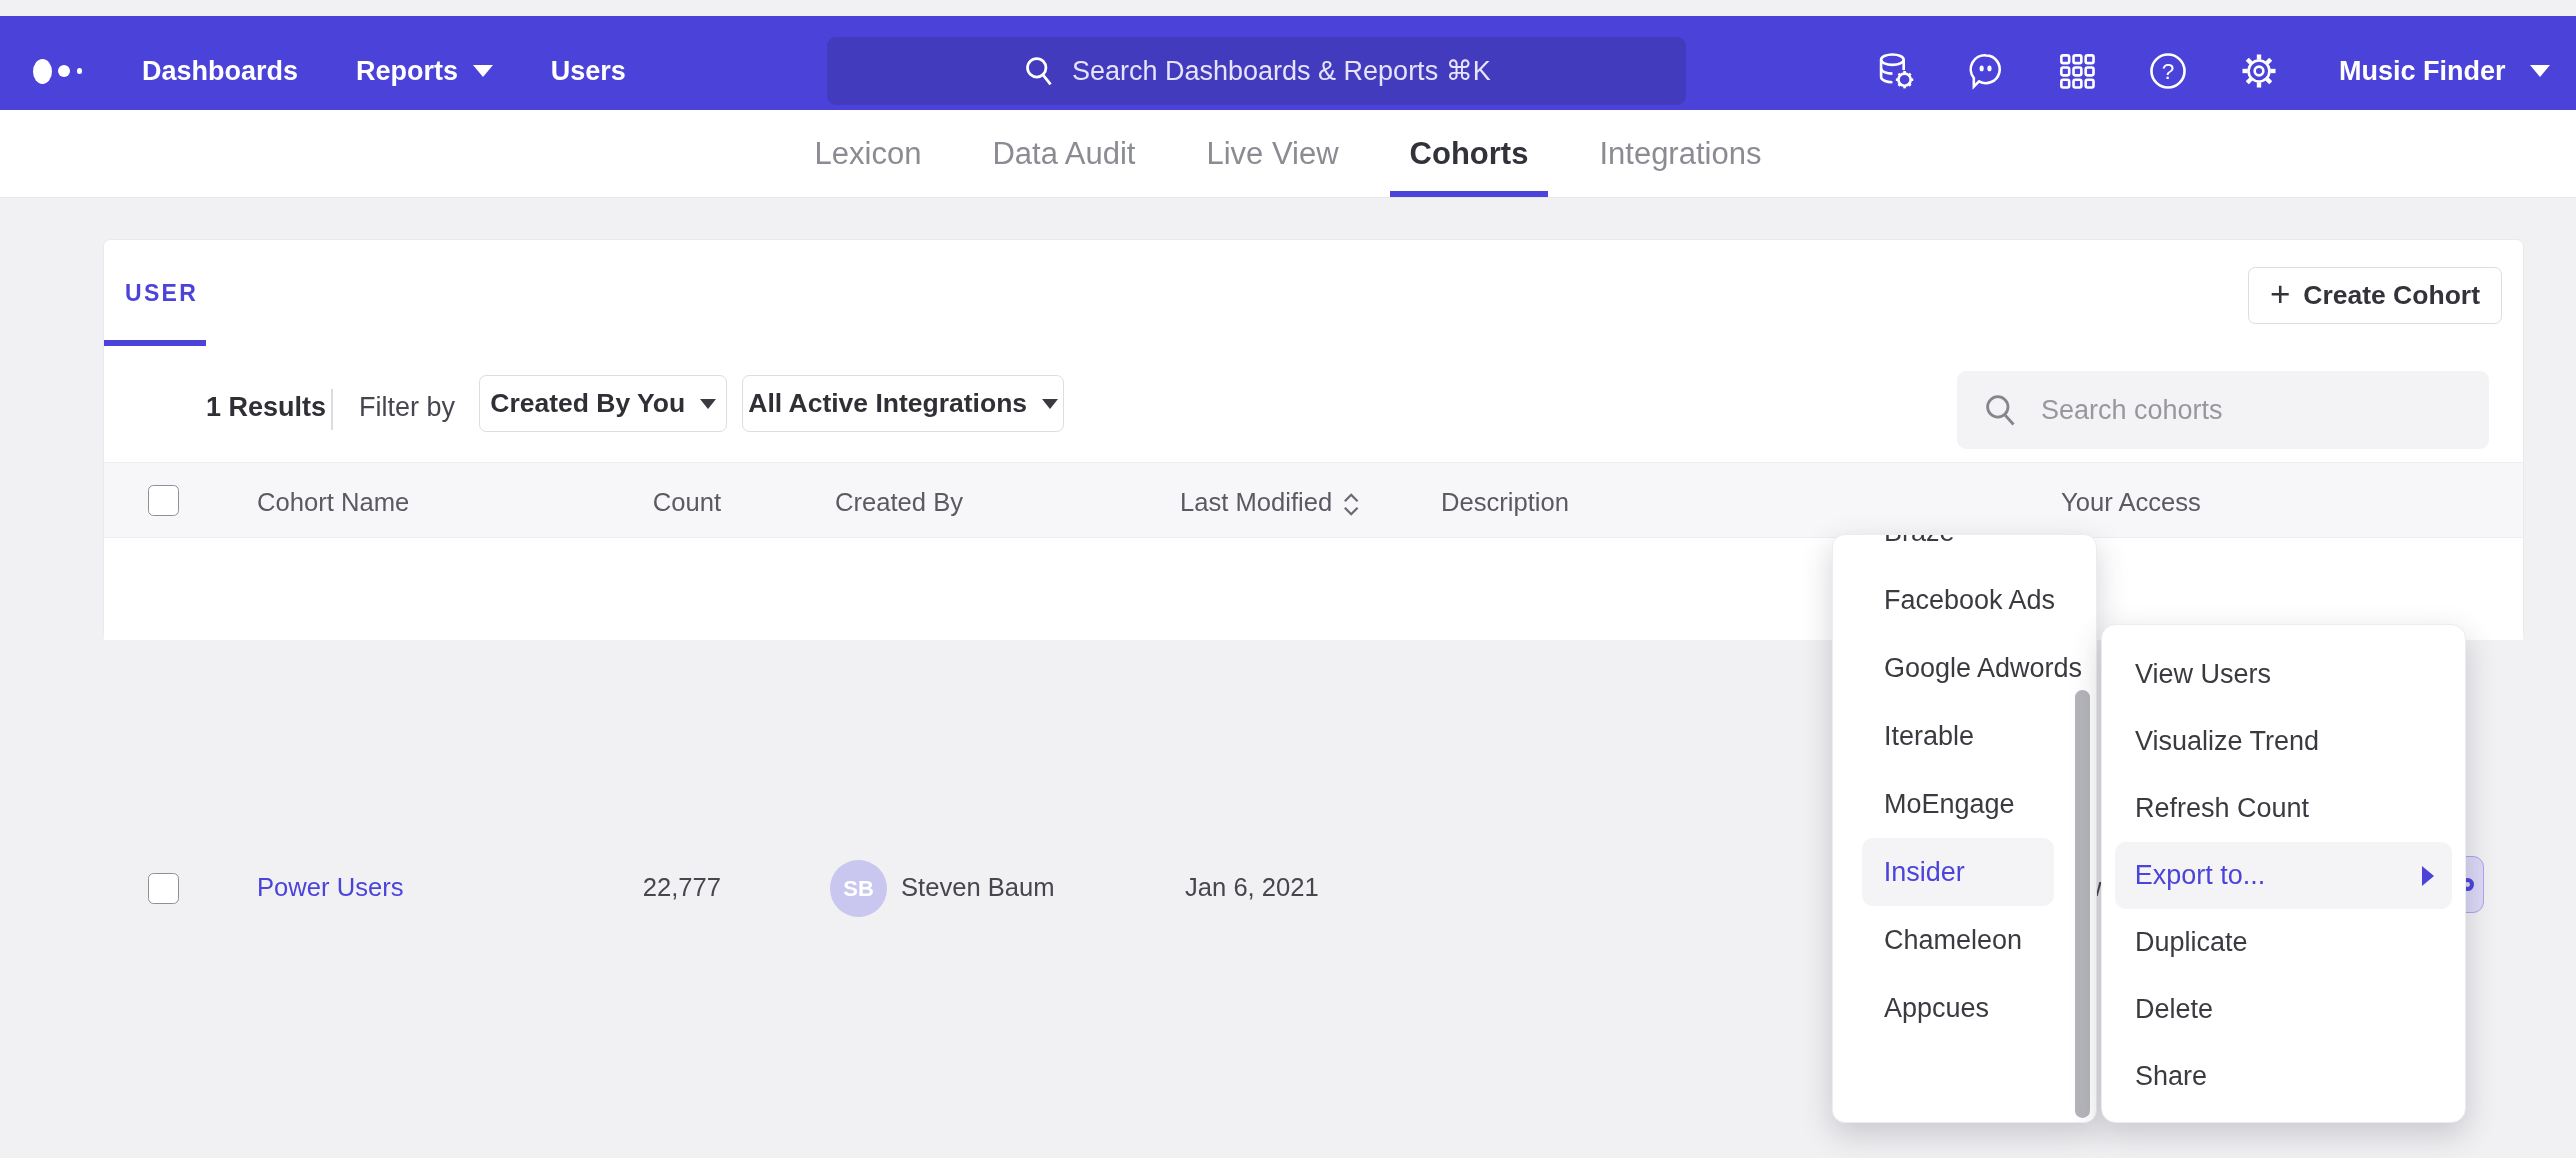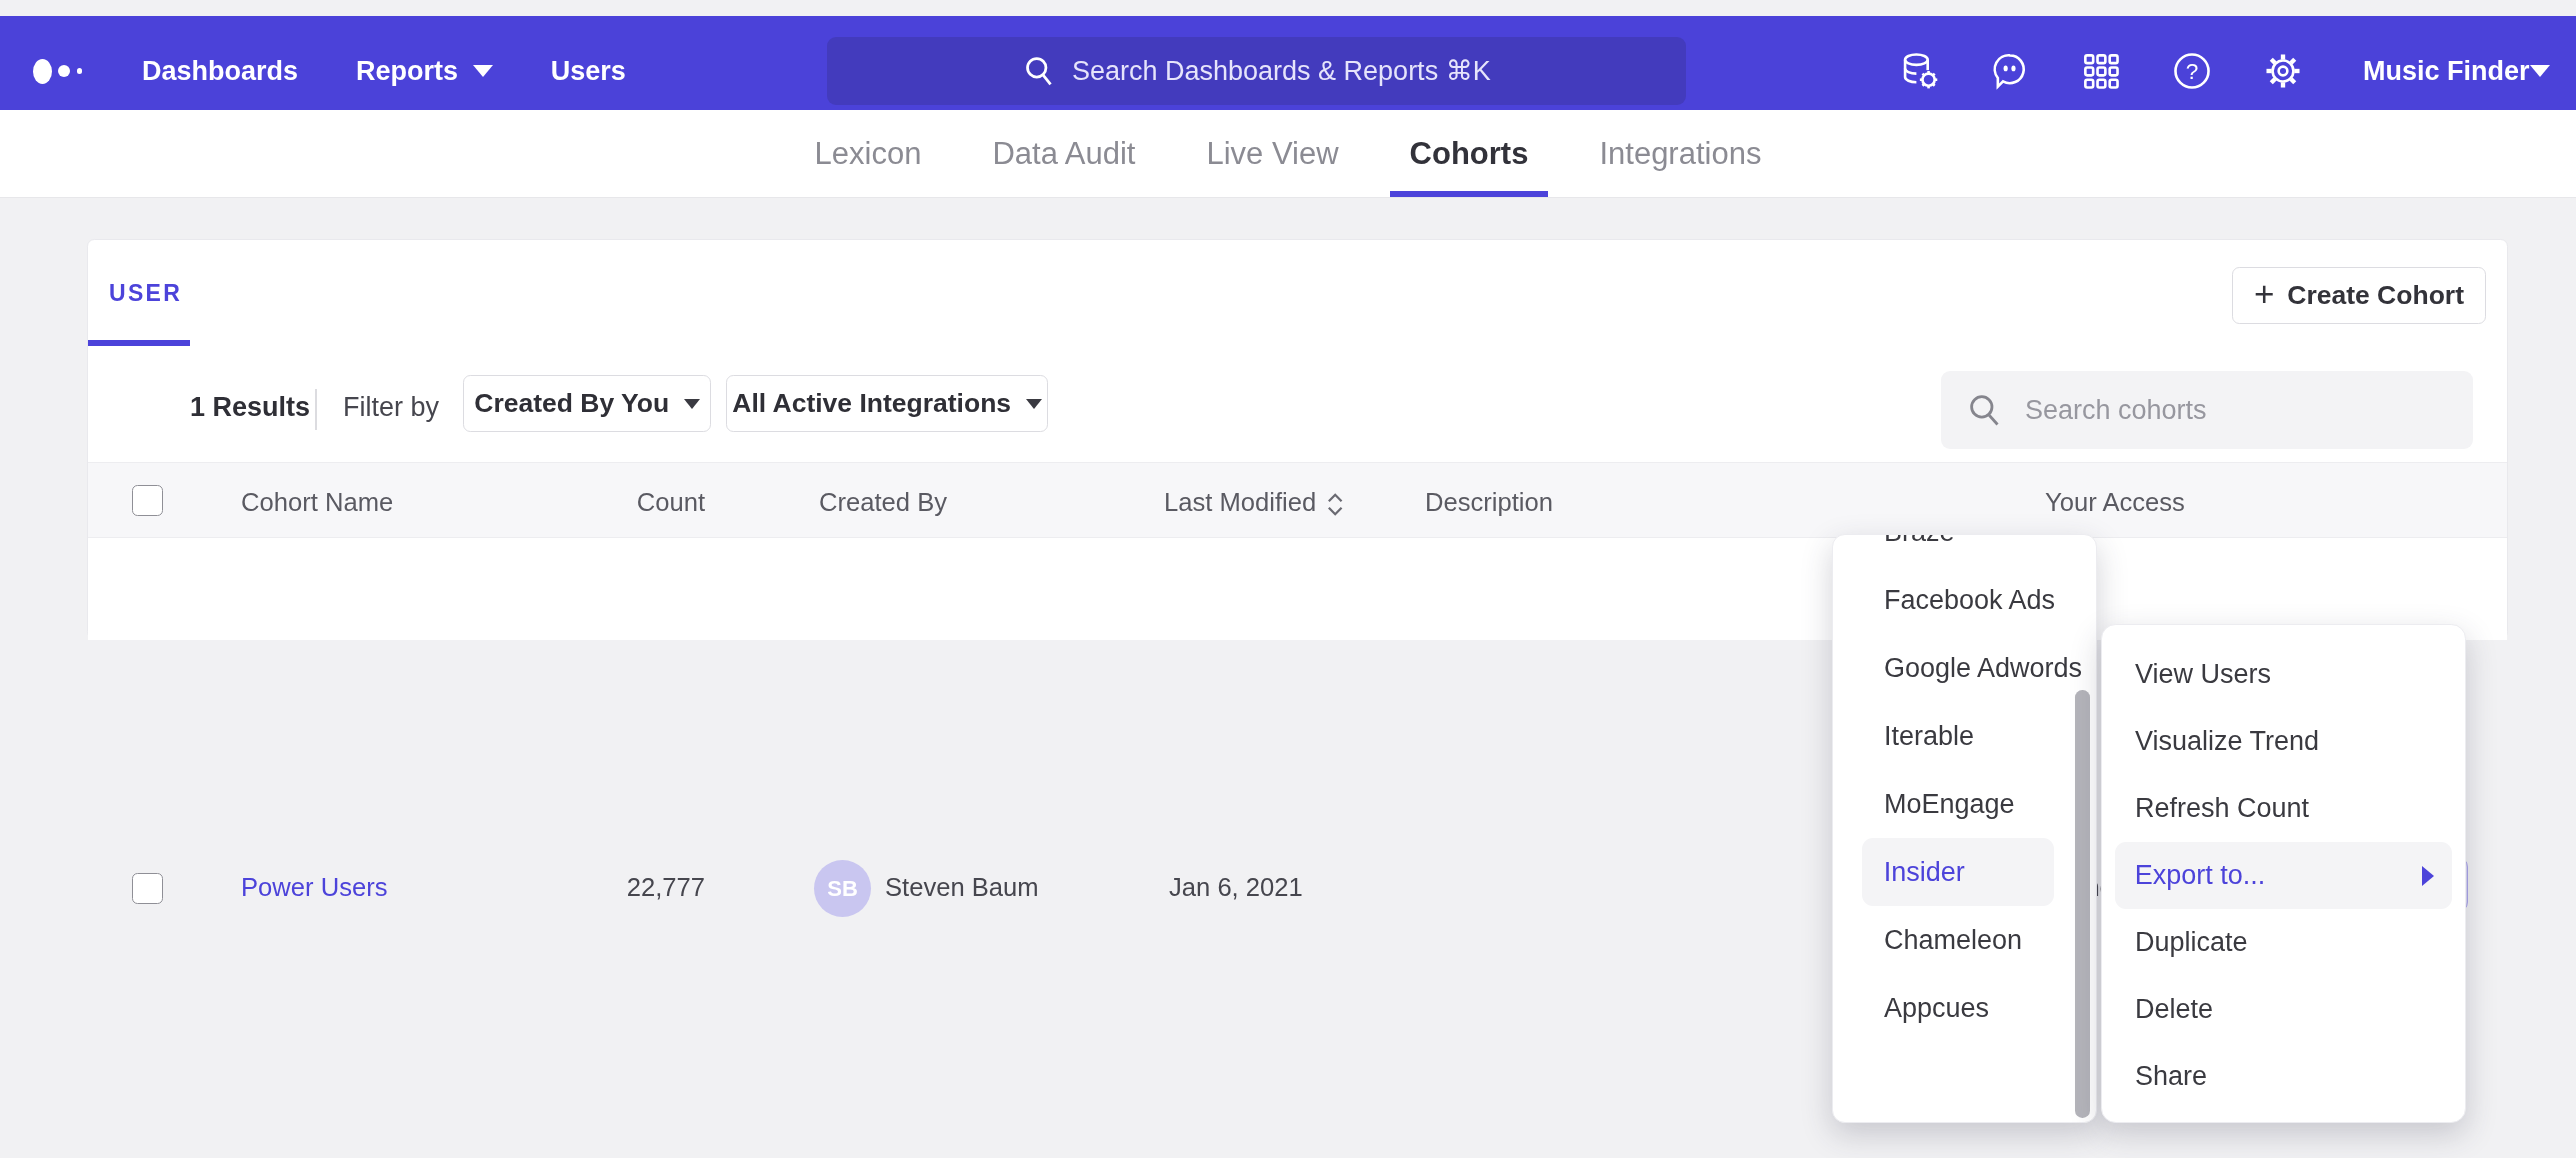--- a/index.html
+++ b/index.html
@@ -12,31 +12,31 @@
   .logo .d1{width:19px;height:25px;border-radius:50%;background:#fff;}
   .logo .d2{width:12px;height:12px;border-radius:50%;background:#fff;}
   .logo .d3{width:5.5px;height:5.5px;border-radius:50%;background:#fff;}
   .topnav{position:absolute;left:142px;top:0;height:110px;display:flex;align-items:center;gap:58px;}
   .topnav .nav-item{display:flex;align-items:center;gap:14.6px;color:#fff;font-size:27px;font-weight:600;cursor:pointer;}
   .caret-down{width:0;height:0;border-left:10px solid transparent;border-right:10px solid transparent;border-top:12px solid #fff;}
   .top-search{position:absolute;left:827px;top:21px;width:859px;height:68px;background:#433bbd;border-radius:9px;display:flex;align-items:center;justify-content:center;gap:14.6px;cursor:text;}
   .top-search span{color:#e6e4fb;font-size:27px;}
   .top-right{position:absolute;right:26.5px;top:0;height:110px;display:flex;align-items:center;gap:51px;}
   .tb-icon{width:40px;height:40px;display:flex;align-items:center;justify-content:center;cursor:pointer;}
-  .workspace{display:flex;align-items:center;margin-left:9px;cursor:pointer;}
+  .workspace{display:flex;align-items:center;gap:24px;margin-left:9px;cursor:pointer;}
   .workspace span{color:#fff;font-size:27px;font-weight:700;}
 
   
   .tabbar{position:absolute;left:0;top:110px;width:2576px;height:88px;background:#fff;border-bottom:0.9px solid #e7e7ea;display:flex;align-items:stretch;justify-content:center;gap:71px;}
   .tab{position:relative;display:flex;align-items:center;font-size:31px;color:#8b8b93;cursor:pointer;}
   .tab.active{color:#32323a;font-weight:600;}
   .tab.active::after{content:"";position:absolute;left:-20px;right:-20px;bottom:0;height:6.4px;background:#4c43da;}
 
   
-  .card{position:absolute;left:87px;top:239px;width:2421px;height:400px;background:#fff;border:0.9px solid #e9e9ed;border-radius:7.3px;}
+  .card{position:absolute;left:103px;top:239px;width:2421px;height:400px;background:#fff;border:0.9px solid #e9e9ed;border-radius:7.3px;}
   .user-tab{position:absolute;left:21px;top:40px;font-size:23px;font-weight:700;letter-spacing:2.3px;color:#4c43da;cursor:pointer;}
   .user-underline{position:absolute;left:0;top:100px;width:102px;height:5.5px;background:#4c43da;}
   .create-btn{position:absolute;left:2144px;top:27px;width:254px;height:57px;border:1.8px solid #dcdce1;border-radius:7.3px;background:#fff;display:flex;align-items:center;justify-content:center;gap:12.8px;cursor:pointer;}
   .create-btn .plus{font-size:35px;font-weight:400;color:#33333a;line-height:35px;margin-top:-3.7px;}
   .create-btn .lbl{font-size:26.5px;font-weight:600;color:#33333a;}
 
   .results{position:absolute;left:102px;top:152px;font-size:27px;font-weight:600;color:#2f2f36;}
   .vdiv{position:absolute;left:227px;top:149px;width:1.8px;height:41px;background:#dcdce0;}
   .filter-by{position:absolute;left:255px;top:152px;font-size:27px;color:#46464e;}
   .drop-btn{position:absolute;top:135px;height:57px;border:1.8px solid #dcdce1;border-radius:7.3px;background:#fff;display:flex;align-items:center;justify-content:center;gap:14.6px;cursor:pointer;}

